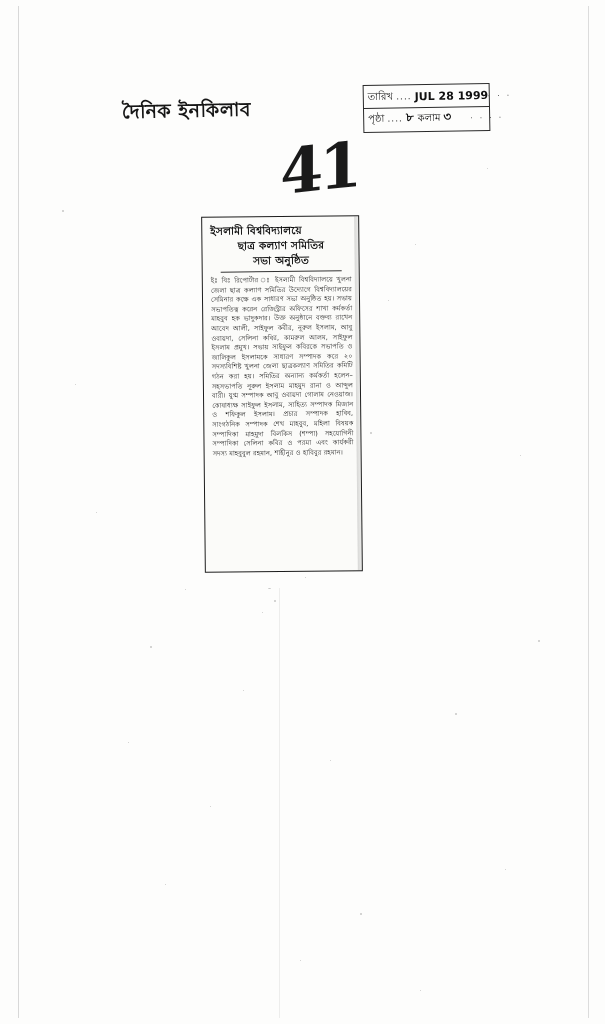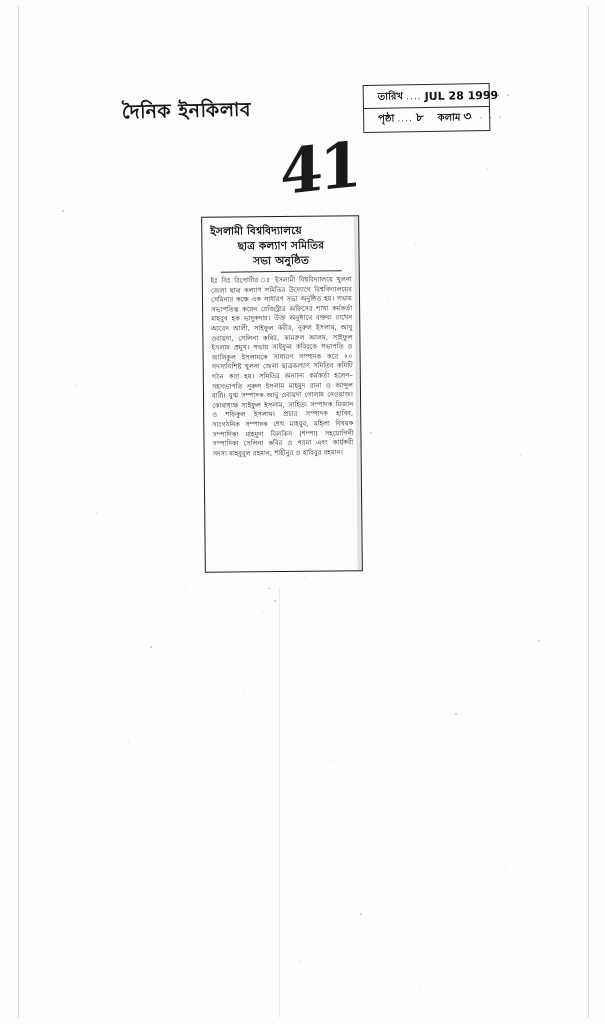--- a/index.html
+++ b/index.html
@@ -89,21 +89,21 @@
     display: flex;
     align-items: center;
     gap: 3px;
     font-family: "DejaVu Sans", sans-serif;
     font-size: 10px;
     color: #111;
     white-space: nowrap;
   }
   #stamp-row-date { top: 0; }
   #stamp-row-page { top: 22px; }
-  .stamp-label { font-weight: bold; margin-left: 10px; }
+  .stamp-label { font-weight: normal; }
   .stamp-value {
     font-weight: bold;
     font-size: 11px;
   }
   .stamp-hand {
     font-family: "DejaVu Serif", serif;
     font-size: 12px;
     font-weight: bold;
     letter-spacing: 1px;
   }

